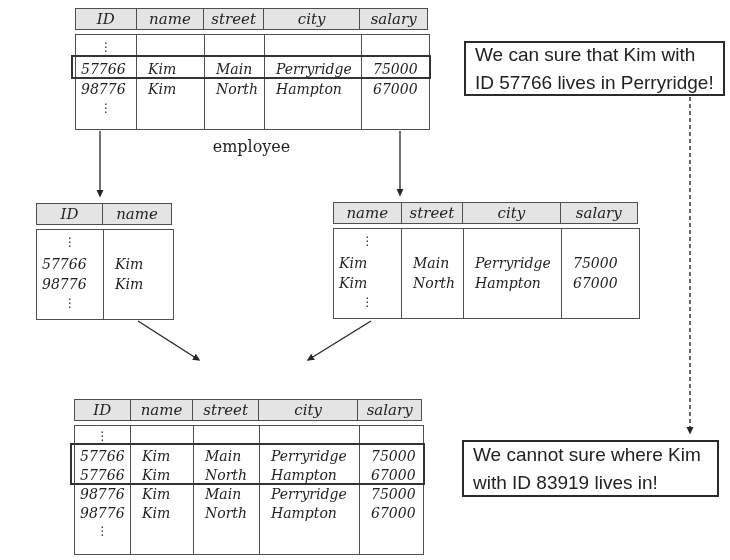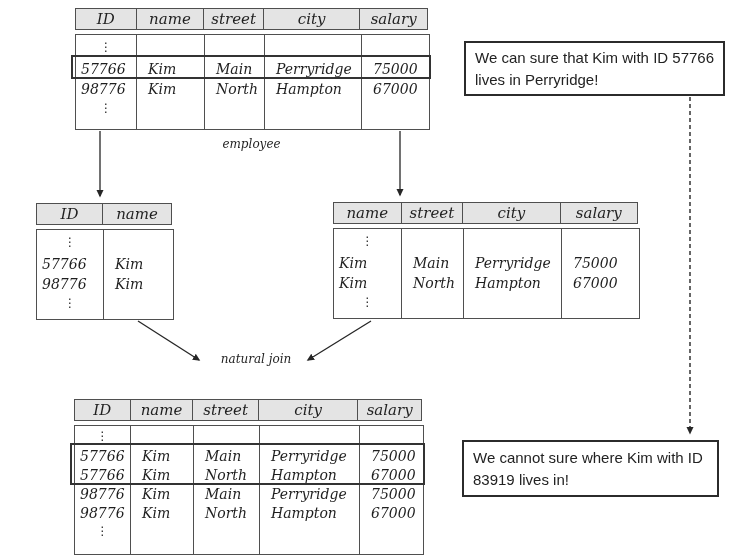--- a/index.html
+++ b/index.html
@@ -55,27 +55,27 @@
   .t-join .w0{width:55px}.t-join .w1{width:63px}.t-join .w2{width:66px}.t-join .w3{width:100px}.t-join .w4{width:64px}
   .t-join .thead{width:348px;}
   .t-join .ellt .c{height:20px}.t-join .dr .c{height:19px}.t-join .ellb .c{height:32px}
 
   
   .hl{position:absolute;border:2px solid var(--hl);box-sizing:border-box;z-index:4;pointer-events:none;}
   .hl-emp{left:71px;top:55px;width:360px;height:24px;}
   .hl-join{left:70px;top:443px;width:355px;height:42px;}
 
   
-  .lbl{position:absolute;font-style:italic;font-size:12px;color:var(--text);}
+  .lbl{position:absolute;font-size:16px;color:var(--text);}
   .lbl-employee{left:75px;top:137px;width:353px;text-align:center;}
   .lbl-join{left:186px;top:352px;width:140px;text-align:center;}
 
   
   .callout{position:absolute;border:2px solid #2b2b2b;background:#fff;box-sizing:border-box;
-           font-family:"Liberation Sans",sans-serif;font-size:15px;line-height:1.45;
+           font-family:"Liberation Sans",sans-serif;font-size:19px;line-height:1.45;
            color:#222;padding:4px 9px;display:flex;align-items:center;}
   .co-top{left:464px;top:41px;width:261px;height:55px;}
   .co-bottom{left:462px;top:440px;width:257px;height:57px;}
 </style>
 </head>
 <body>
 
 <div class="canvas">
 
   <svg class="overlay" viewBox="0 0 730 560">
@@ -186,21 +186,20 @@
       </div>
       <div class="row ellb">
         <div class="c c0 w0 ell">⋮</div>
         <div class="c w1"></div>
         <div class="c w2"></div>
         <div class="c w3"></div>
       </div>
     </div>
   </div>
 
-  <div class="lbl lbl-join">natural join</div>
 
   <div class="tbl t-join">
     <div class="thead">
       <div class="th w0">ID</div>
       <div class="th w1">name</div>
       <div class="th w2">street</div>
       <div class="th w3">city</div>
       <div class="th w4">salary</div>
     </div>
     <div class="tbody">

